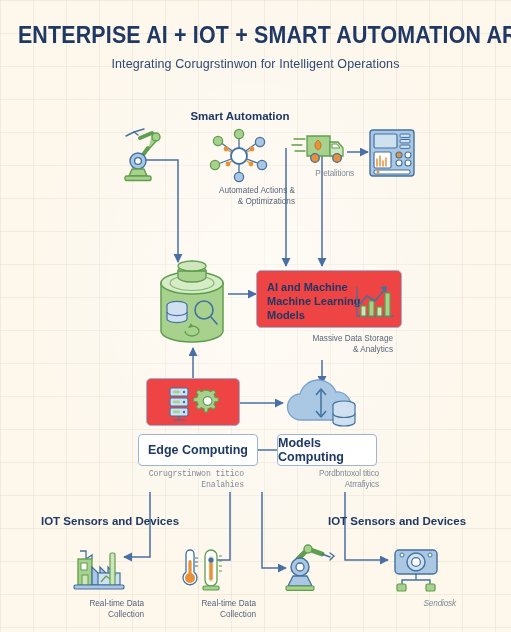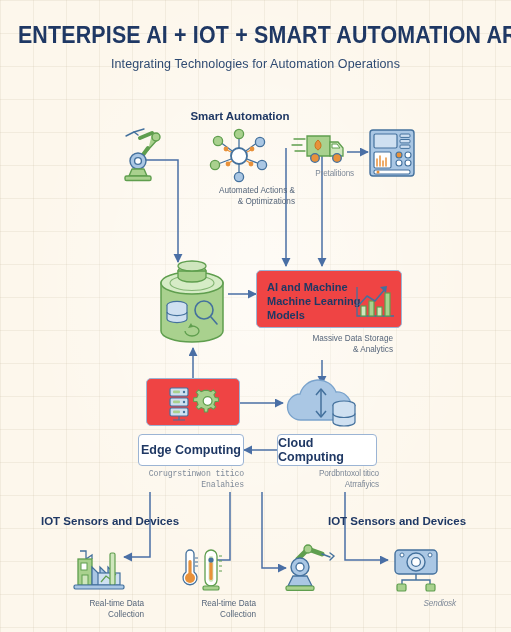--- a/index.html
+++ b/index.html
@@ -86,21 +86,21 @@
 </head>
 <body>
 
 <div id="grid"></div>
 <div id="vignette"></div>
 
 <div id="stage">
 
   <div id="header" class="abs">
     <div id="title">ENTERPISE AI + IOT + SMART AUTOMATION ARCHITECTURE</div>
-    <div id="subtitle">Integrating Technologies for Automation Operations</div>
+    <div id="subtitle">Integrating Corugrstinwon for Intelligent Operations</div>
   </div>
 
   <svg class="abs" style="left:0;top:0;" width="511" height="632">
     <defs>
       <marker id="ah" markerWidth="7" markerHeight="7" refX="5.4" refY="3" orient="auto">
         <path d="M0,0 L6,3 L0,6 z" fill="#4a6fa5"></path>
       </marker>
     </defs>
     <g fill="none" stroke="#4a6fa5" stroke-width="1.5" stroke-linejoin="miter">
 
@@ -302,28 +302,28 @@
         <path d="M33,33 L38,39 L43,33" fill="none" stroke-linejoin="round"></path>
       </g>
       <g stroke="#44719d" stroke-width="1.2" fill="#cfe0f1">
         <ellipse cx="61" cy="27" rx="11" ry="4"></ellipse>
         <path d="M50,27 L50,44 a11,4 0 0 0 22,0 L72,27"></path>
         <path d="M50,35.5 a11,4 0 0 0 22,0" fill="none"></path>
       </g>
     </svg>
   </div>
 
-  <div class="abs pill" style="left:138px;top:434px;width:106px;height:32px;">
+  <div class="abs pill" style="left:138px;top:434px;width:120px;height:32px;">
     <span>Edge Computing</span>
   </div>
   <div class="abs cap blur" style="left:140px;top:468px;width:104px;font-family:Liberation Mono, monospace;">Corugrstinwon titico
 Enalahies</div>
 
   <div class="abs pill" style="left:277px;top:434px;width:100px;height:32px;">
-    <span>Cloud Computing</span>
+    <span>Models Computing</span>
   </div>
   <div class="abs cap blur" style="left:275px;top:468px;width:104px;">Pordbntoxol titico
 Atrrafiyics</div>
 
   <div class="abs sect-head" style="left:35px;top:515px;width:150px;">IOT Sensors and Devices</div>
   <div class="abs sect-head" style="left:322px;top:515px;width:150px;">IOT Sensors and Devices</div>
 
   <div class="abs" style="left:68px;top:545px;">
     <svg width="62" height="46" viewBox="0 0 62 46">
       <path d="M12,6 L18,6 L18,14 L24,10 L24,14" fill="none" stroke="#44719d" stroke-width="1.3"></path>

